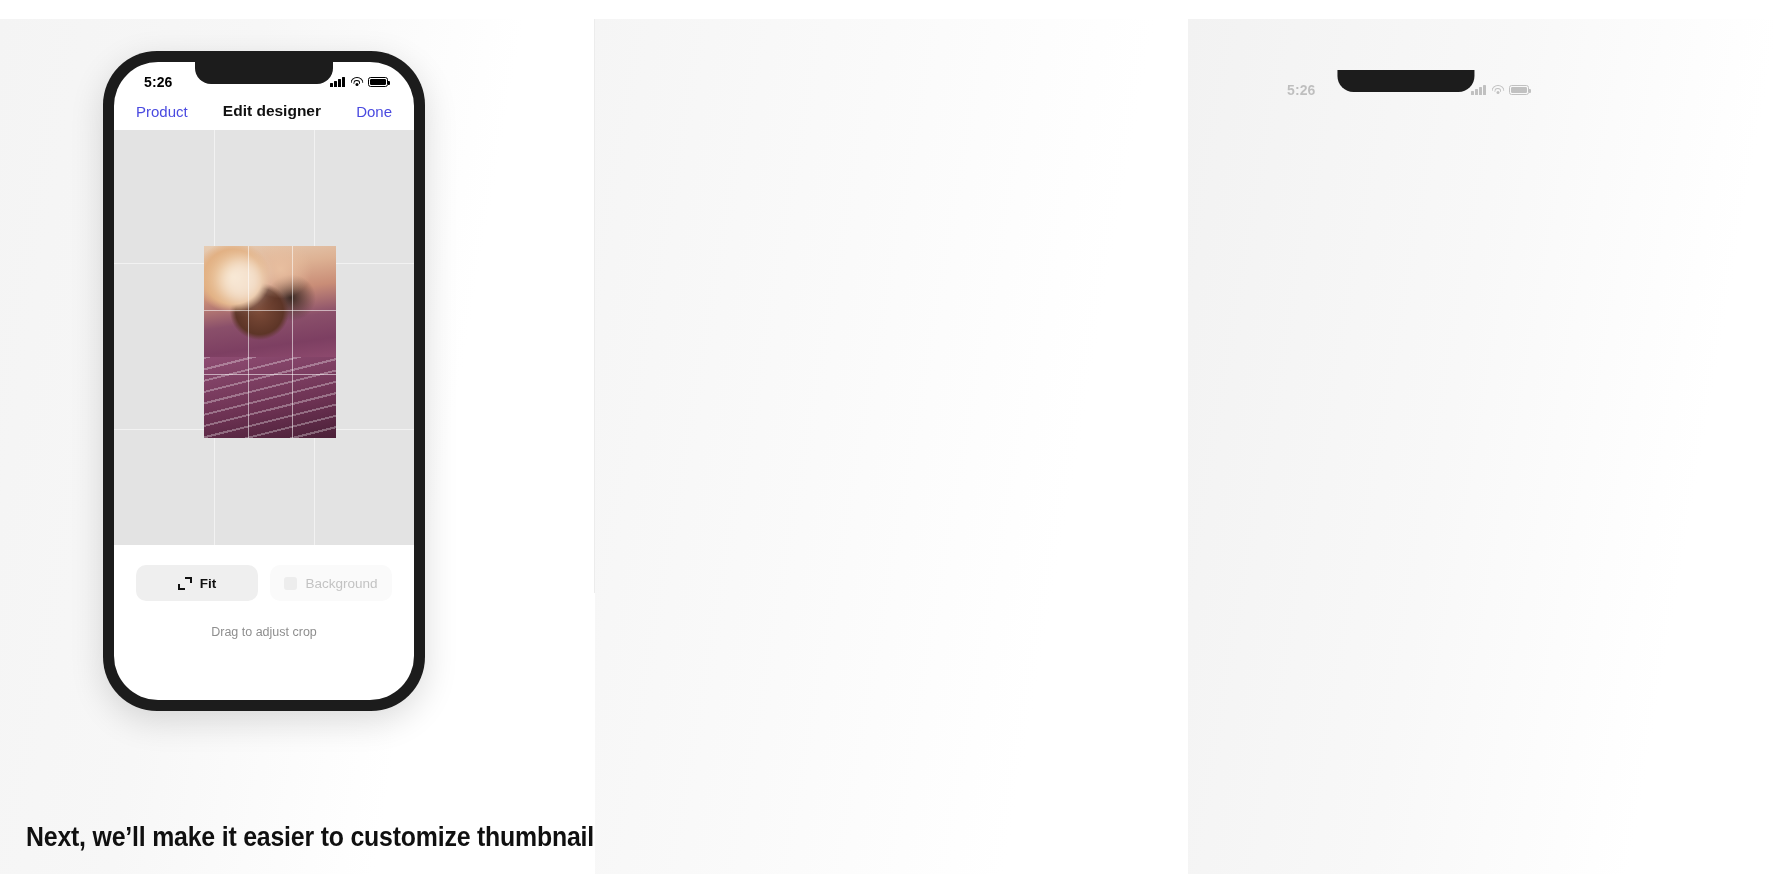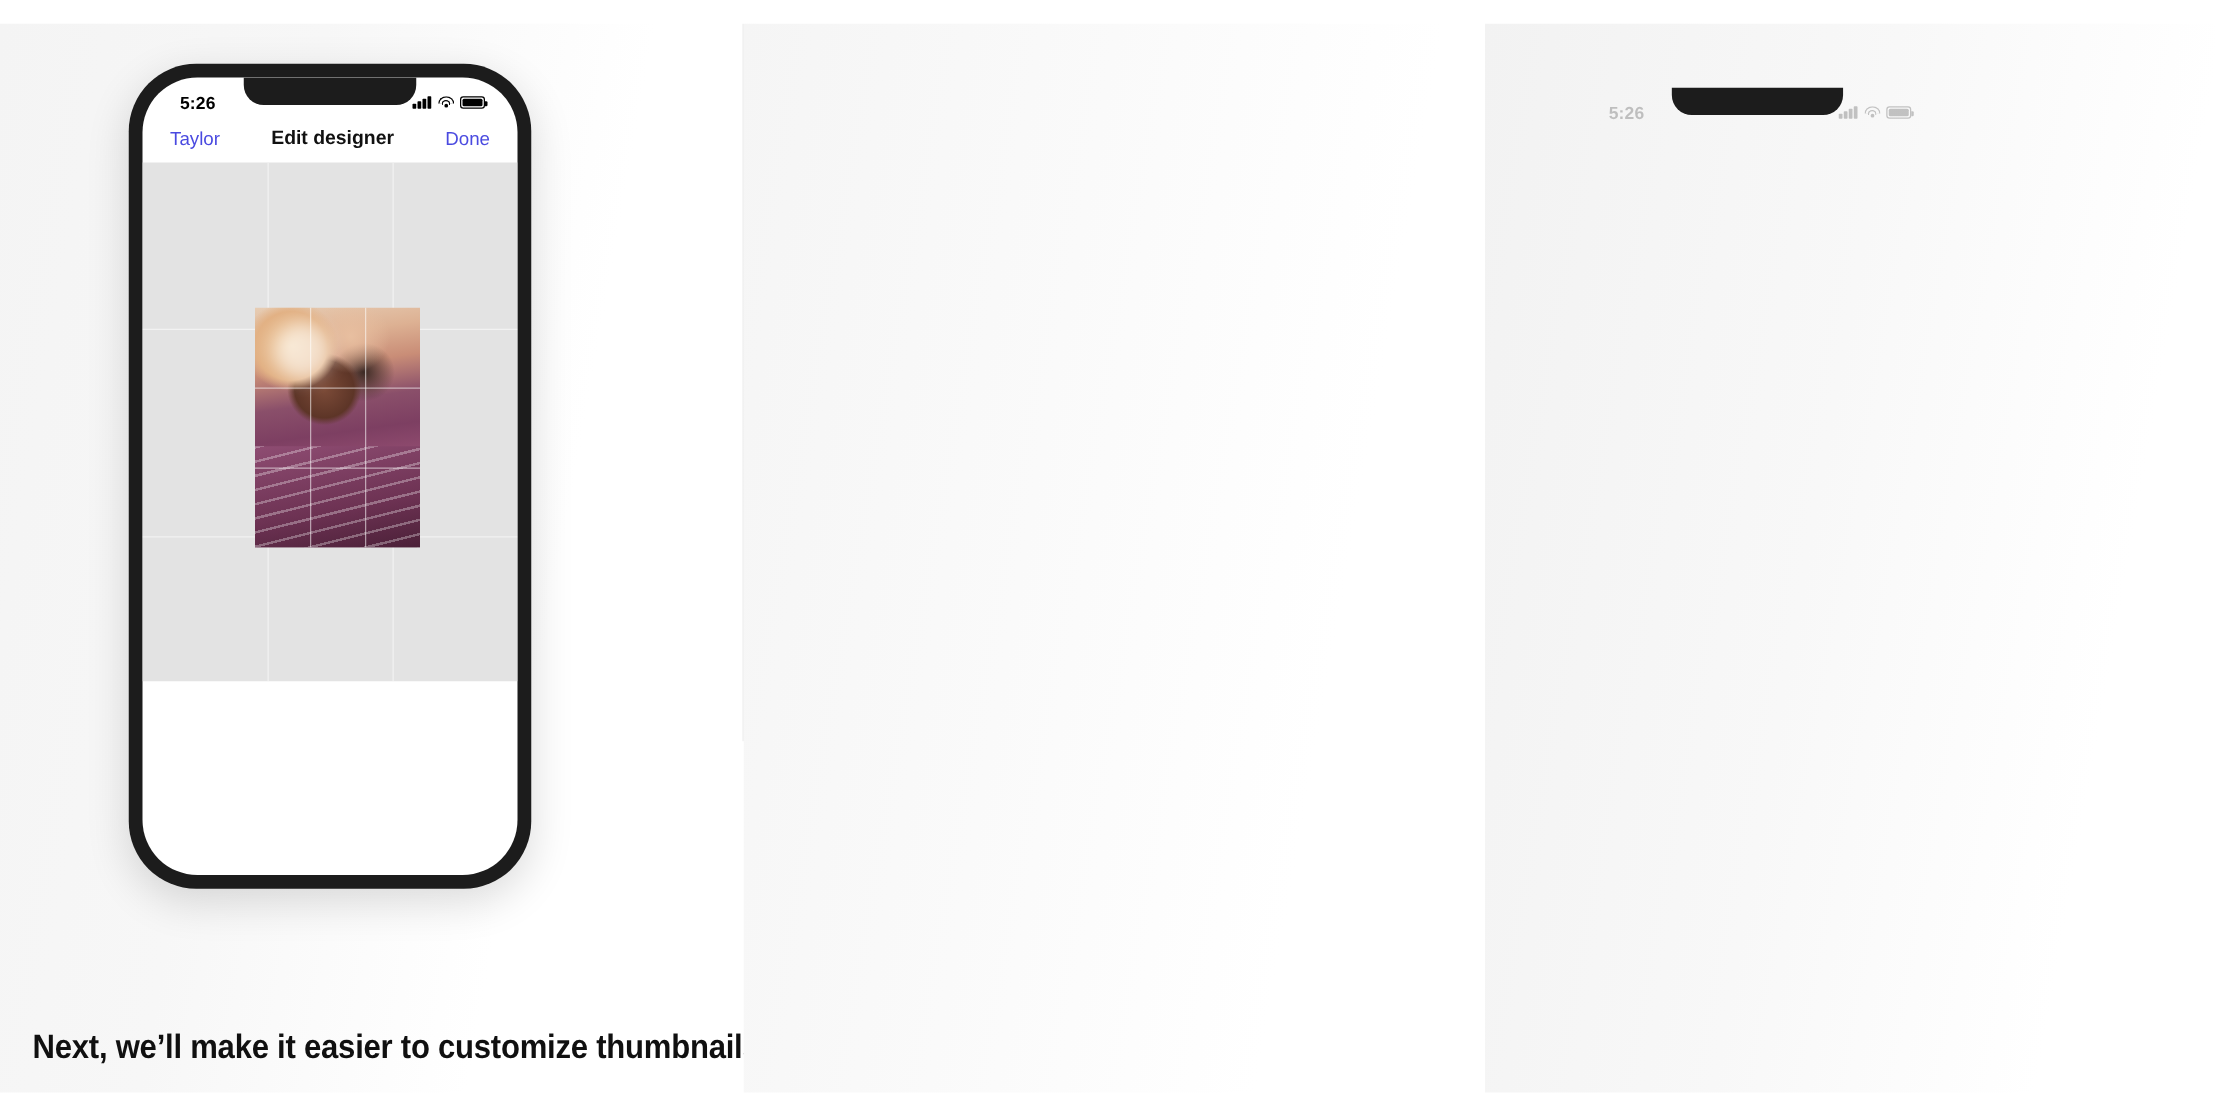--- a/index.html
+++ b/index.html
@@ -311,21 +311,21 @@
                 <span class="b"></span>
                 <span class="c"></span>
               </span>
             <span class="batt">
                 <i></i>
               </span>
           </div>
         </div>
 
         <div class="navbar">
-          <span class="nav-action">Taylor</span>
+          <span class="nav-action">Product</span>
           <span class="nav-title">Edit designer</span>
           <span class="nav-action">Done</span>
         </div>
 
         <div class="crop-stage">
           <div class="crop-grid">
             <span class="gl v" style="left:33.3%"></span>
             <span class="gl v" style="left:66.6%"></span>
             <span class="gl h" style="top:32%"></span>
             <span class="gl h" style="top:72%"></span>
@@ -334,21 +334,35 @@
             <div class="ph-friends"></div>
             <div class="crop-overlay">
               <span class="cl v" style="left:33.3%"></span>
               <span class="cl v" style="left:66.6%"></span>
               <span class="cl h" style="top:33.3%"></span>
               <span class="cl h" style="top:66.6%"></span>
             </div>
           </div>
         </div>
 
-
+        <div class="fit-row">
+          <div class="fit-btn active">
+            <span class="crop-icn">
+                <i class="tr"></i>
+                <i class="bl"></i>
+              </span>
+            <span>Fit</span>
+          </div>
+          <div class="fit-btn inactive">
+            <span class="bg-swatch"></span>
+            <span>Background</span>
+          </div>
+        </div>
+
+        <div class="hint">Drag to adjust crop</div>
       </div>
     </div>
 
     <div class="caption" id="cap-1">Next, we’ll  make it easier to customize thumbnails.</div>
   </section>
   <div class="panel-sep" style="left:594px"></div>
 
   <section class="panel" id="panel-2">
     <div class="panel-bg"></div>
 

